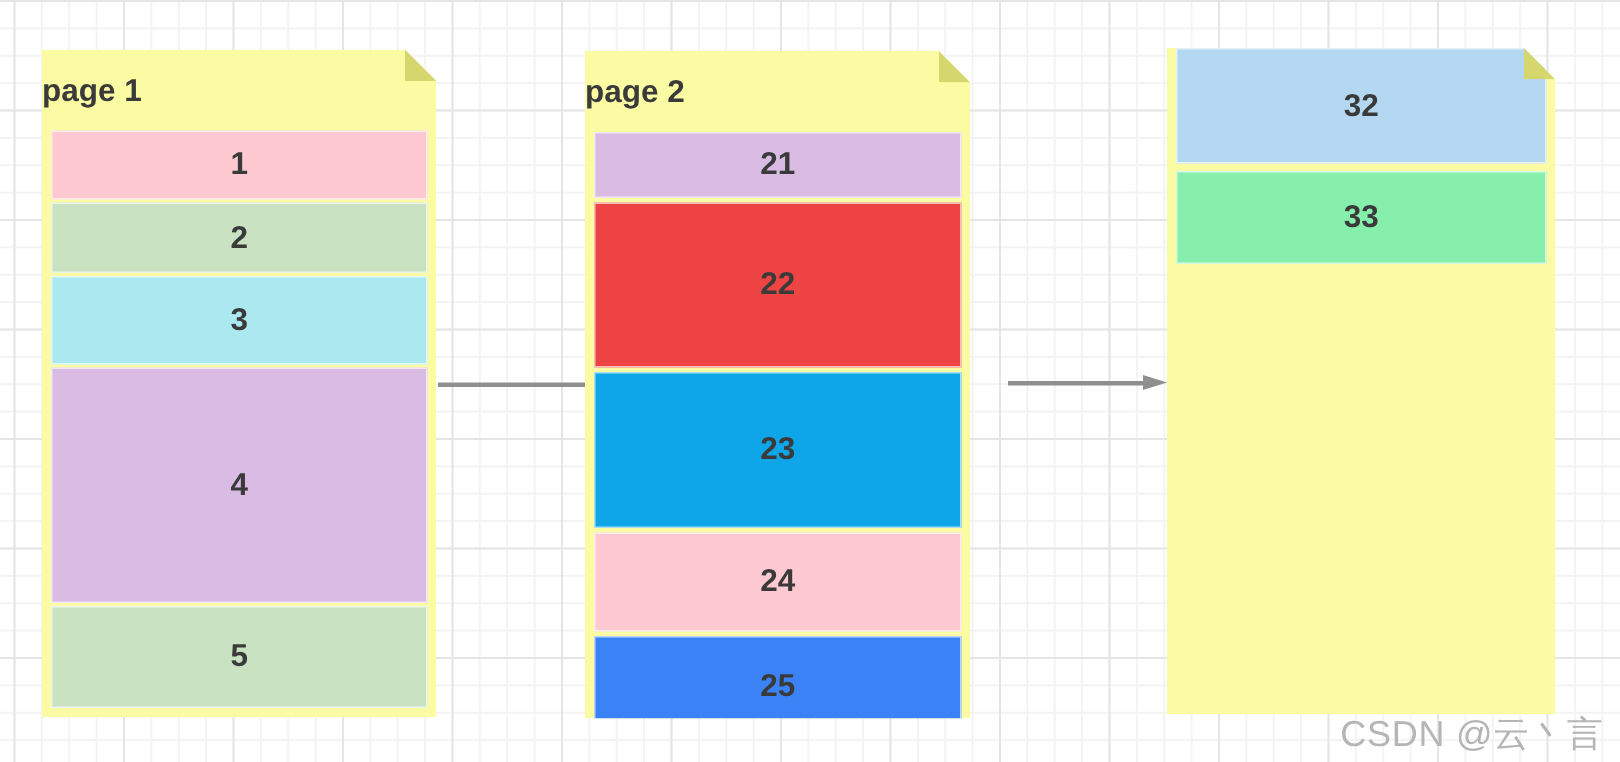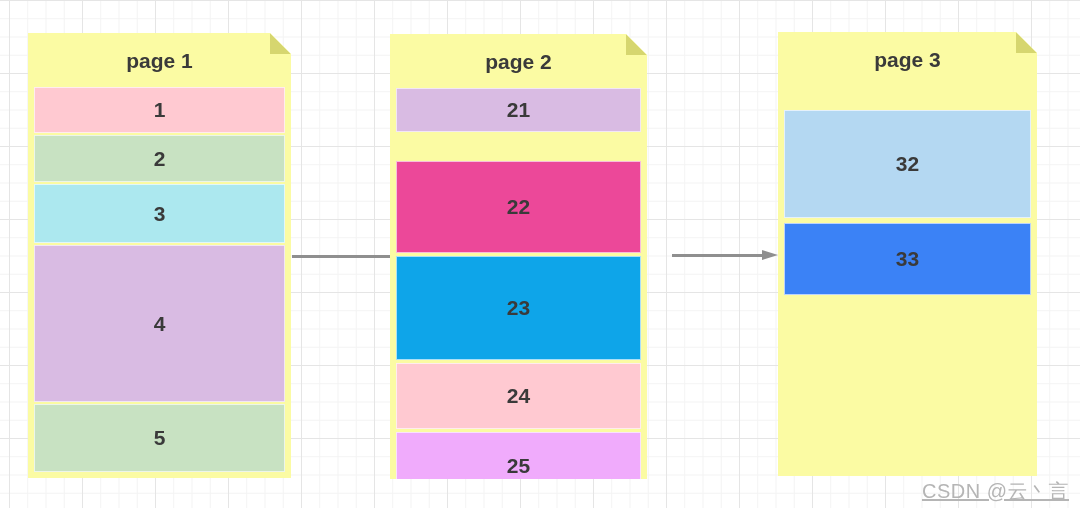--- a/index.html
+++ b/index.html
@@ -32,21 +32,20 @@
     top: 0;
     right: 0;
     width: 21px;
     height: 21px;
     background: var(--fold-yellow);
     clip-path: polygon(0 0, 100% 100%, 0 100%);
   }
   .page-title {
     height: 54px;
     line-height: 56px;
-    text-align: center;
     font-weight: bold;
     font-size: 21px;
     color: var(--row-text);
   }
   .rows {
     display: flex;
     flex-direction: column;
     padding: 0 6px;
   }
   [data-name="page-1"] .rows { gap: 2px; }
@@ -77,24 +76,23 @@
     width: 0;
     height: 0;
     border-left: 16px solid var(--arrow-gray);
     border-top: 5px solid transparent;
     border-bottom: 5px solid transparent;
   }
   .watermark {
     position: absolute;
     right: 11px;
     bottom: 3px;
-    font-size: 20px;
+    font-size: 24px;
     letter-spacing: 0.5px;
     color: var(--watermark-gray);
-    text-decoration: underline;
   }
 </style>
 </head>
 <body>
 
 <div class="canvas" data-name="diagram-canvas">
 
   <div class="page" data-name="page-1" style="left:28px; top:33px; width:263px; height:445px;">
     <div class="fold" data-name="folded-corner-icon"></div>
     <div class="page-title" data-name="page-title">page 1</div>
@@ -110,36 +108,35 @@
   <div class="arrow" data-name="arrow-page1-to-page2" style="left:292px; top:250px; width:124px;">
     <div class="shaft" data-name="arrow-shaft"></div>
     <div class="head" data-name="arrow-head-icon"></div>
   </div>
 
   <div class="page" data-name="page-2" style="left:390px; top:34px; width:257px; height:445px;">
     <div class="fold" data-name="folded-corner-icon"></div>
     <div class="page-title" data-name="page-title">page 2</div>
     <div class="rows" data-name="page-rows">
         <div class="row" data-name="record-row" style="height: 44px; background: rgb(217, 187, 227);">21</div>
-        <div class="row" data-name="record-row" style="height: 92px; background: #ec4899; margin-top: 26px;">22</div>
+        <div class="row" data-name="record-row" style="height: 110px; background: #ef4444;">22</div>
         <div class="row" data-name="record-row" style="height: 104px; background: #0ea5e9;">23</div>
         <div class="row" data-name="record-row" style="height: 66px; background: rgb(255, 201, 209); text-align: right;">24</div>
-        <div class="row" data-name="record-row" style="height: 67px; background: #f0abfc;">25</div>
+        <div class="row" data-name="record-row" style="height: 67px; background: #3b82f6;">25</div>
       </div>
   </div>
 
   <div class="arrow" data-name="arrow-page2-to-page3" style="left:672px; top:249px; width:106px;">
     <div class="shaft" data-name="arrow-shaft"></div>
     <div class="head" data-name="arrow-head-icon"></div>
   </div>
 
   <div class="page" data-name="page-3" style="left:778px; top:32px; width:259px; height:444px;">
     <div class="fold" data-name="folded-corner-icon"></div>
-    <div class="page-title" data-name="page-title">page 3</div>
     <div class="rows" data-name="page-rows">
-        <div class="row" data-name="record-row" style="height: 108px; background: rgb(180, 216, 242); margin-top: 24px;">32</div>
-        <div class="row" data-name="record-row" style="height: 72px; background: #3b82f6;">33</div>
+        <div class="row" data-name="record-row" style="height: 77px; background: rgb(180, 216, 242);">32</div>
+        <div class="row" data-name="record-row" style="height: 62px; background: #86efac;">33</div>
       </div>
   </div>
 
   <div class="watermark" data-name="csdn-watermark">CSDN @云丶言</div>
 
 </div>
 
 </body></html>

